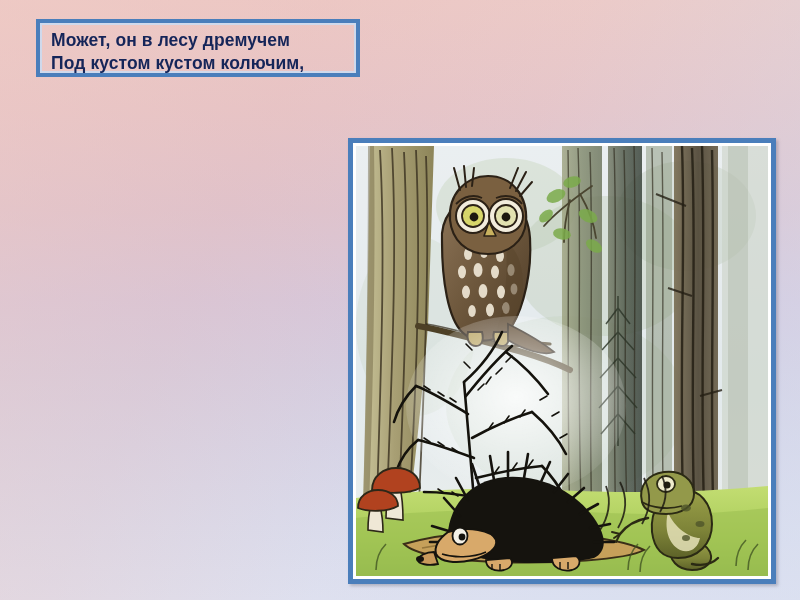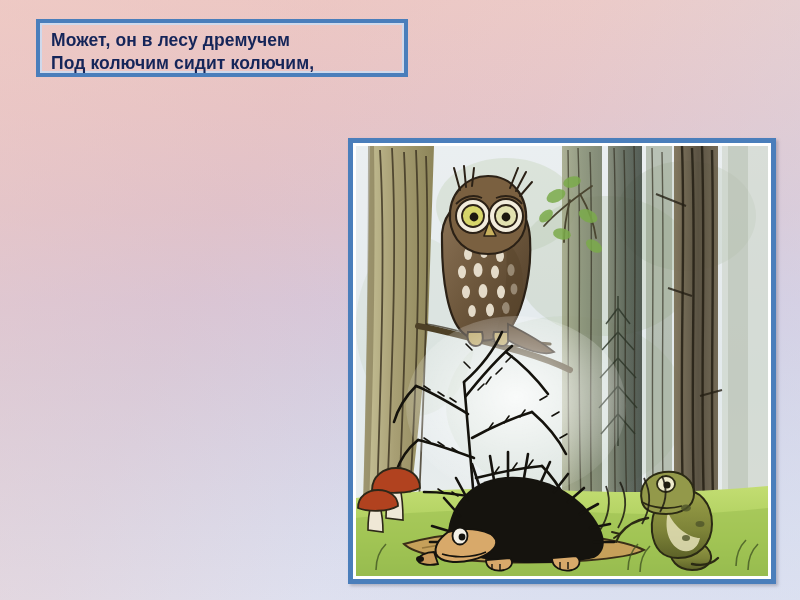--- a/index.html
+++ b/index.html
@@ -41,21 +41,21 @@
         rgba(210,218,238,0.35) 80%,
         rgba(216,222,240,0.55) 100%);
     pointer-events: none;
   }
 
   
   .caption-box {
     position: absolute;
     left: 36px;
     top: 19px;
-    width: 372px;
+    width: 324px;
     height: 58px;
     box-sizing: border-box;
     border: 4px solid #4a7ebb;
     background: transparent;
     z-index: 5;
   }
   .caption-inner {
     position: absolute;
     inset: 0;
     box-sizing: border-box;
@@ -100,21 +100,21 @@
   }
 </style>
 </head>
 <body>
 
 <div id="slide">
 
   <div class="caption-box">
     <div class="caption-inner">
       <div class="caption-line">Может, он в лесу дремучем</div>
-      <div class="caption-line">Под колючим сидит колючим,</div>
+      <div class="caption-line">Под кустом кустом колючим,</div>
     </div>
   </div>
 
   <div class="picture-frame">
     <div class="picture-canvas">
       <svg viewBox="0 0 412 430" preserveAspectRatio="none" role="img">
         <defs>
           <linearGradient id="skyGrad" x1="0" y1="0" x2="0" y2="1">
             <stop offset="0%" stop-color="#e9eef0"></stop>
             <stop offset="55%" stop-color="#dde6e9"></stop>

